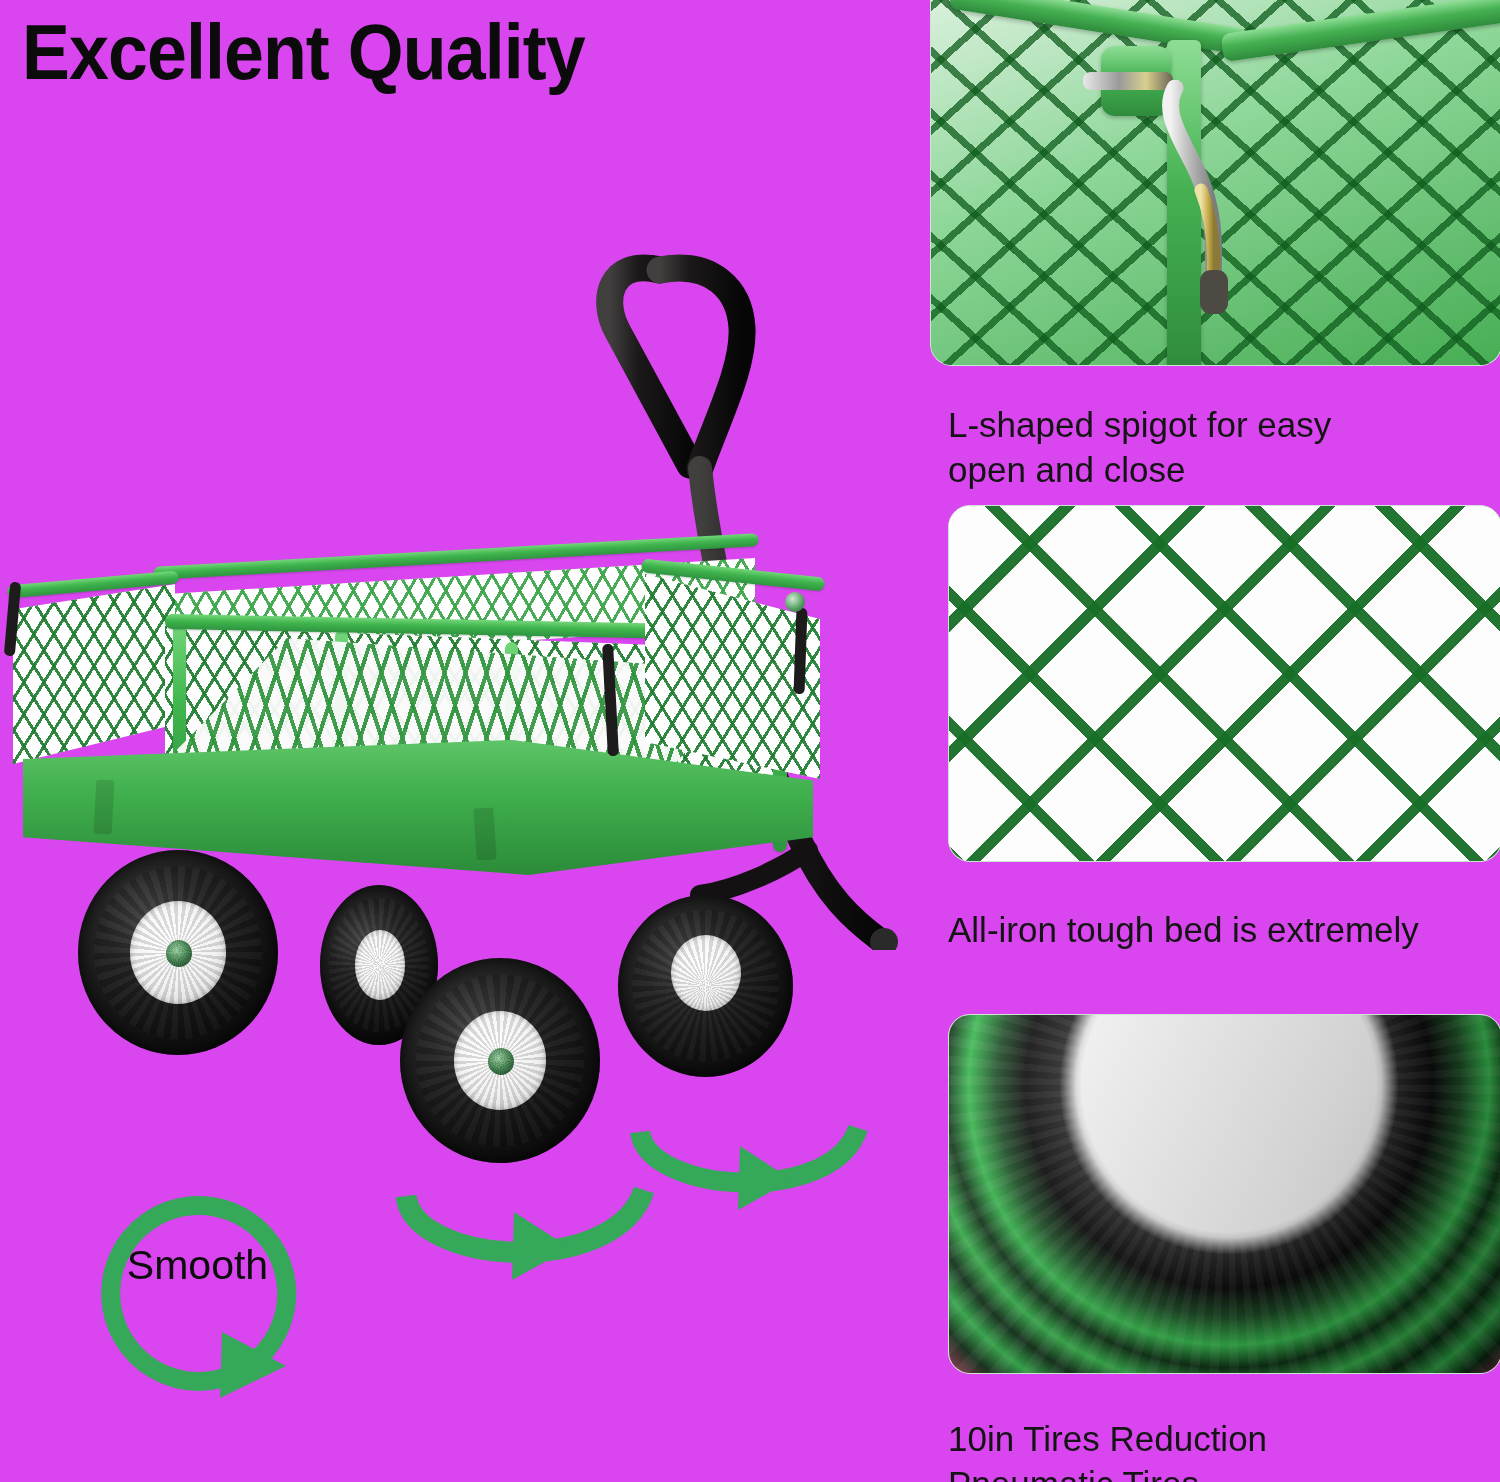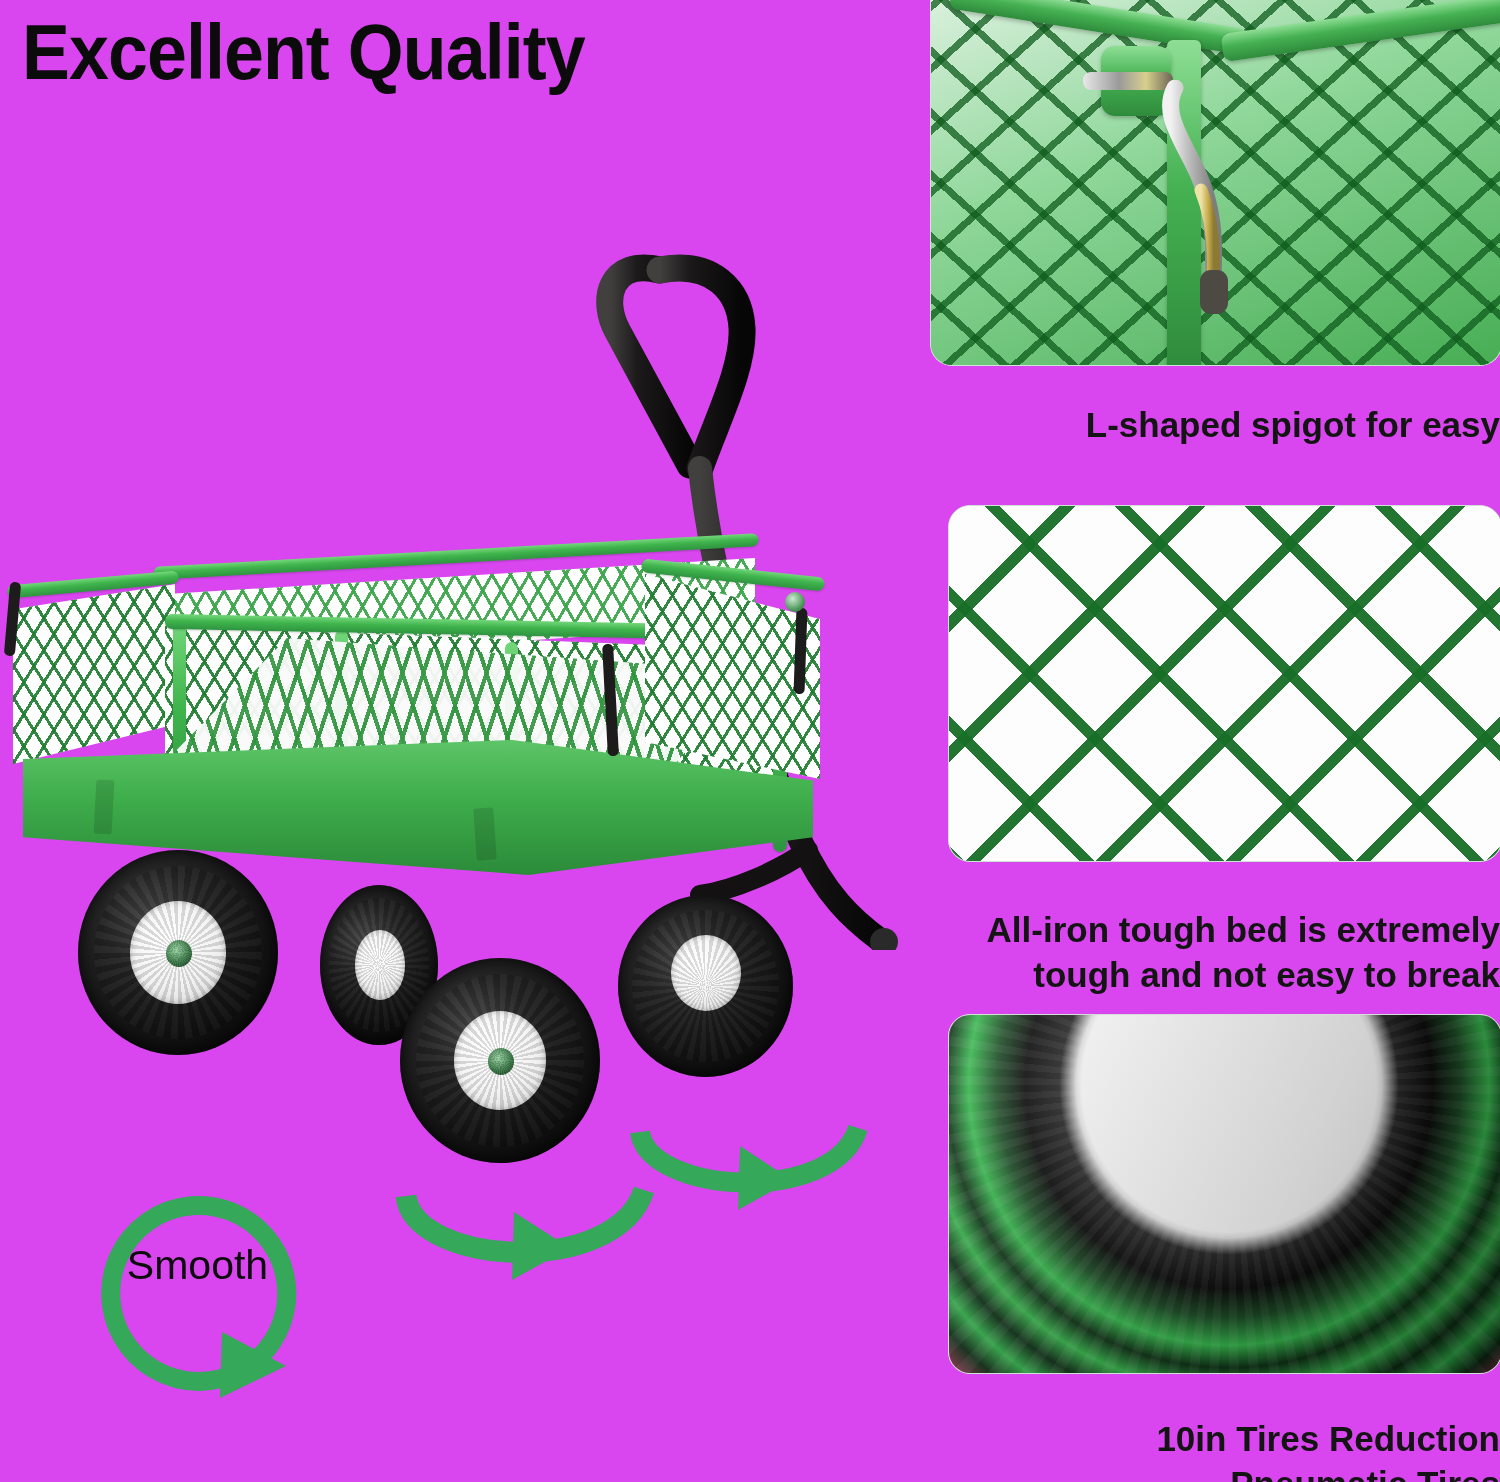--- a/index.html
+++ b/index.html
@@ -63,22 +63,22 @@
 
   
   #smooth-turns-badge{position:absolute;left:72px;top:1180px;width:250px;height:230px;}
   #smooth-turns-label{position:absolute;left:28px;top:62px;width:195px;text-align:center;
       font-size:41px;line-height:47px;font-weight:400;color:#0d0d0d;}
 
   
   .feature-card{position:absolute;left:18px;width:552px;}
   .photo-frame{position:relative;width:552px;border-radius:22px;overflow:hidden;
                border:1px solid #cfe3d4;background:#fff;}
-  .caption{margin-top:16px;width:552px;text-align:right;
-           font-size:35px;line-height:45px;color:#141414;font-weight:700;}
+  .caption{margin-top:16px;width:552px;text-align:left;
+           font-size:35px;line-height:45px;color:#141414;font-weight:400;}
 
   
   #photo-spigot{height:365px;border-radius:0 0 22px 22px;border-top:none;width:570px;margin-left:-18px;}
   #photo-spigot .bgmesh{position:absolute;inset:0;
       background-color:#5ec46a;
       background-image:
         repeating-linear-gradient(42deg, rgba(14,92,28,.75) 0 7px, rgba(255,255,255,0) 7px 46px),
         repeating-linear-gradient(-42deg, rgba(14,92,28,.75) 0 7px, rgba(255,255,255,0) 7px 46px),
         linear-gradient(160deg,#d9f0dc 0%, #8fd79a 40%, #47ad54 100%);}
   .frame-rail{position:absolute;background:linear-gradient(180deg,#8ede95,#45b152 45%,#2f8b3c);
@@ -246,30 +246,30 @@
               <stop offset="100%" stop-color="#8b7a36"></stop>
             </linearGradient>
           </defs>
           <path d="M18 8 C 4 34, 26 60, 42 96 C 56 128, 58 160, 56 196" stroke="url(#pin)" stroke-width="17" fill="none" stroke-linecap="round"></path>
           <path d="M44 110 C 56 140, 58 168, 56 198" stroke="url(#pin2)" stroke-width="13" fill="none" stroke-linecap="round"></path>
           <rect x="43" y="190" width="28" height="44" rx="11" fill="#4d4a43"></rect>
         </svg>
       </div>
       <div class="caption ph-caption-1" style="position:absolute;left:0;top:386px;">
         <div>L-shaped spigot for easy</div>
+        <div>open and close</div>
       </div>
     </div>
 
     <div class="feature-card" style="top:505px;">
       <div class="photo-frame" id="photo-mesh">
         <div class="bgmesh"></div>
       </div>
       <div class="caption" style="position:absolute;left:0;top:386px;">
         <div>All-iron tough bed is extremely</div>
-        <div>tough and not easy to break</div>
       </div>
     </div>
 
     <div class="feature-card" style="top:1014px;">
       <div class="photo-frame" id="photo-tire">
         <div class="tirebg">
           <div class="tire-ring"></div>
           <div class="tire-shade"></div>
         </div>
       </div>

